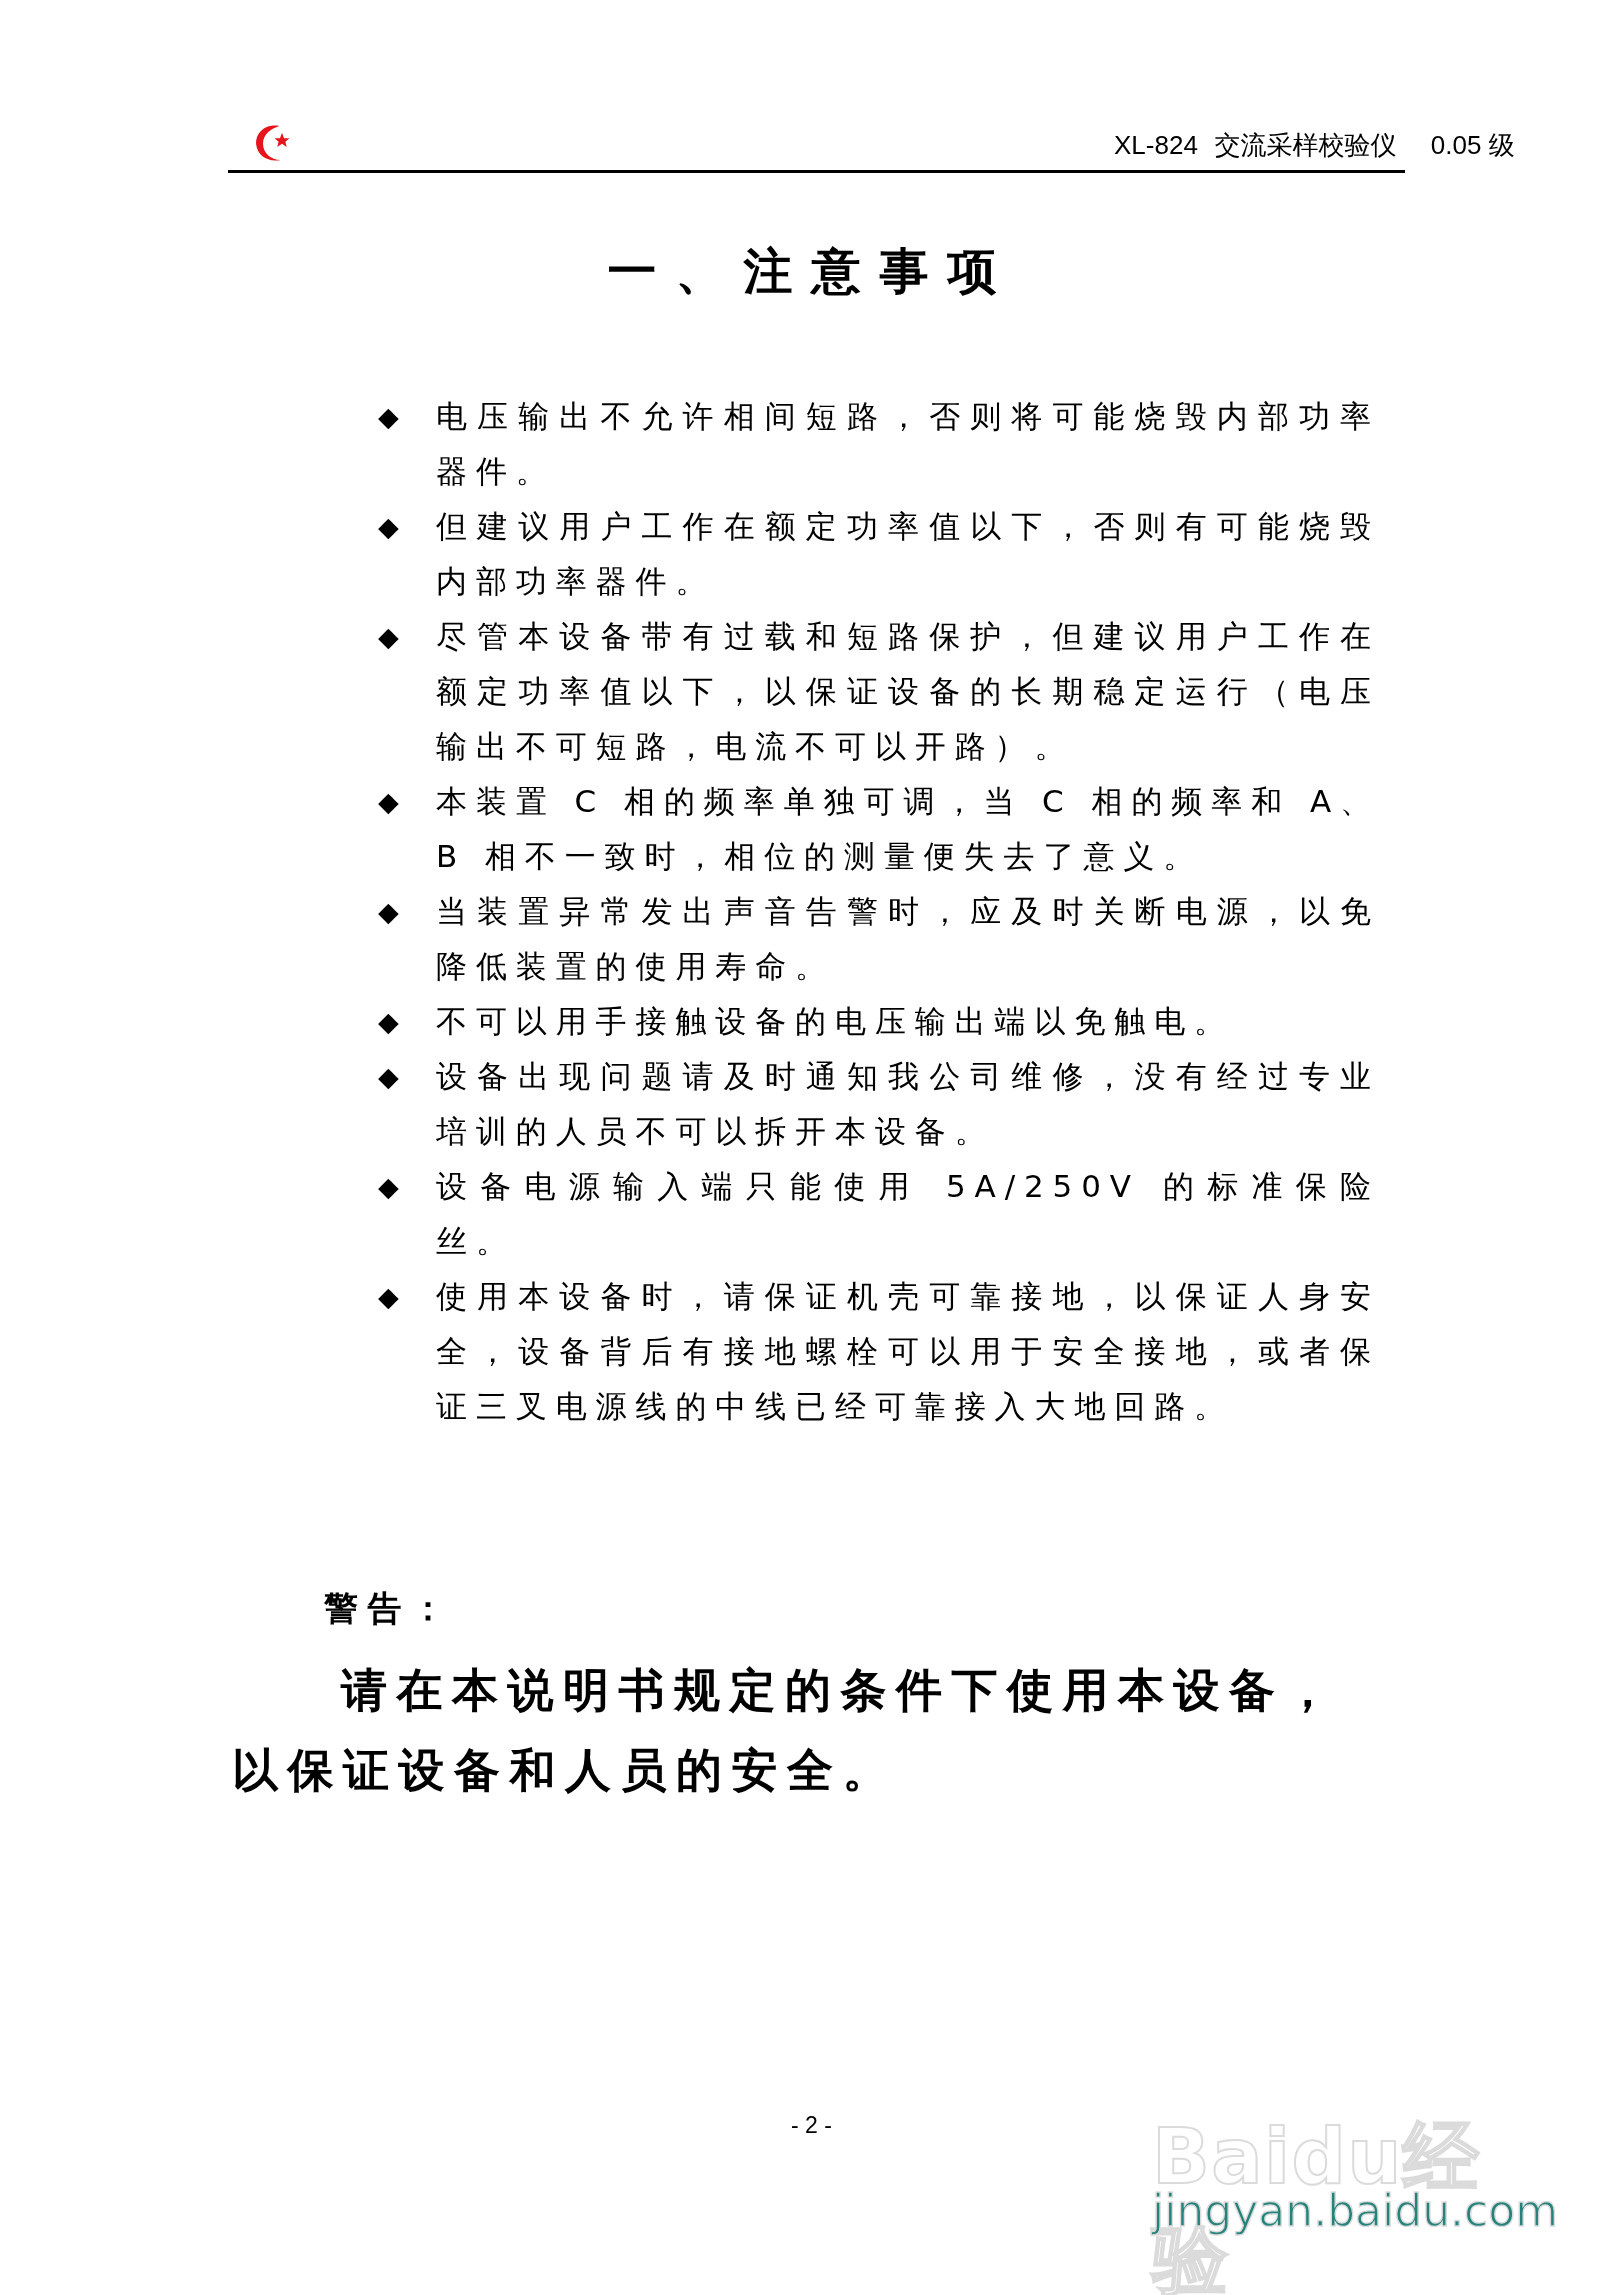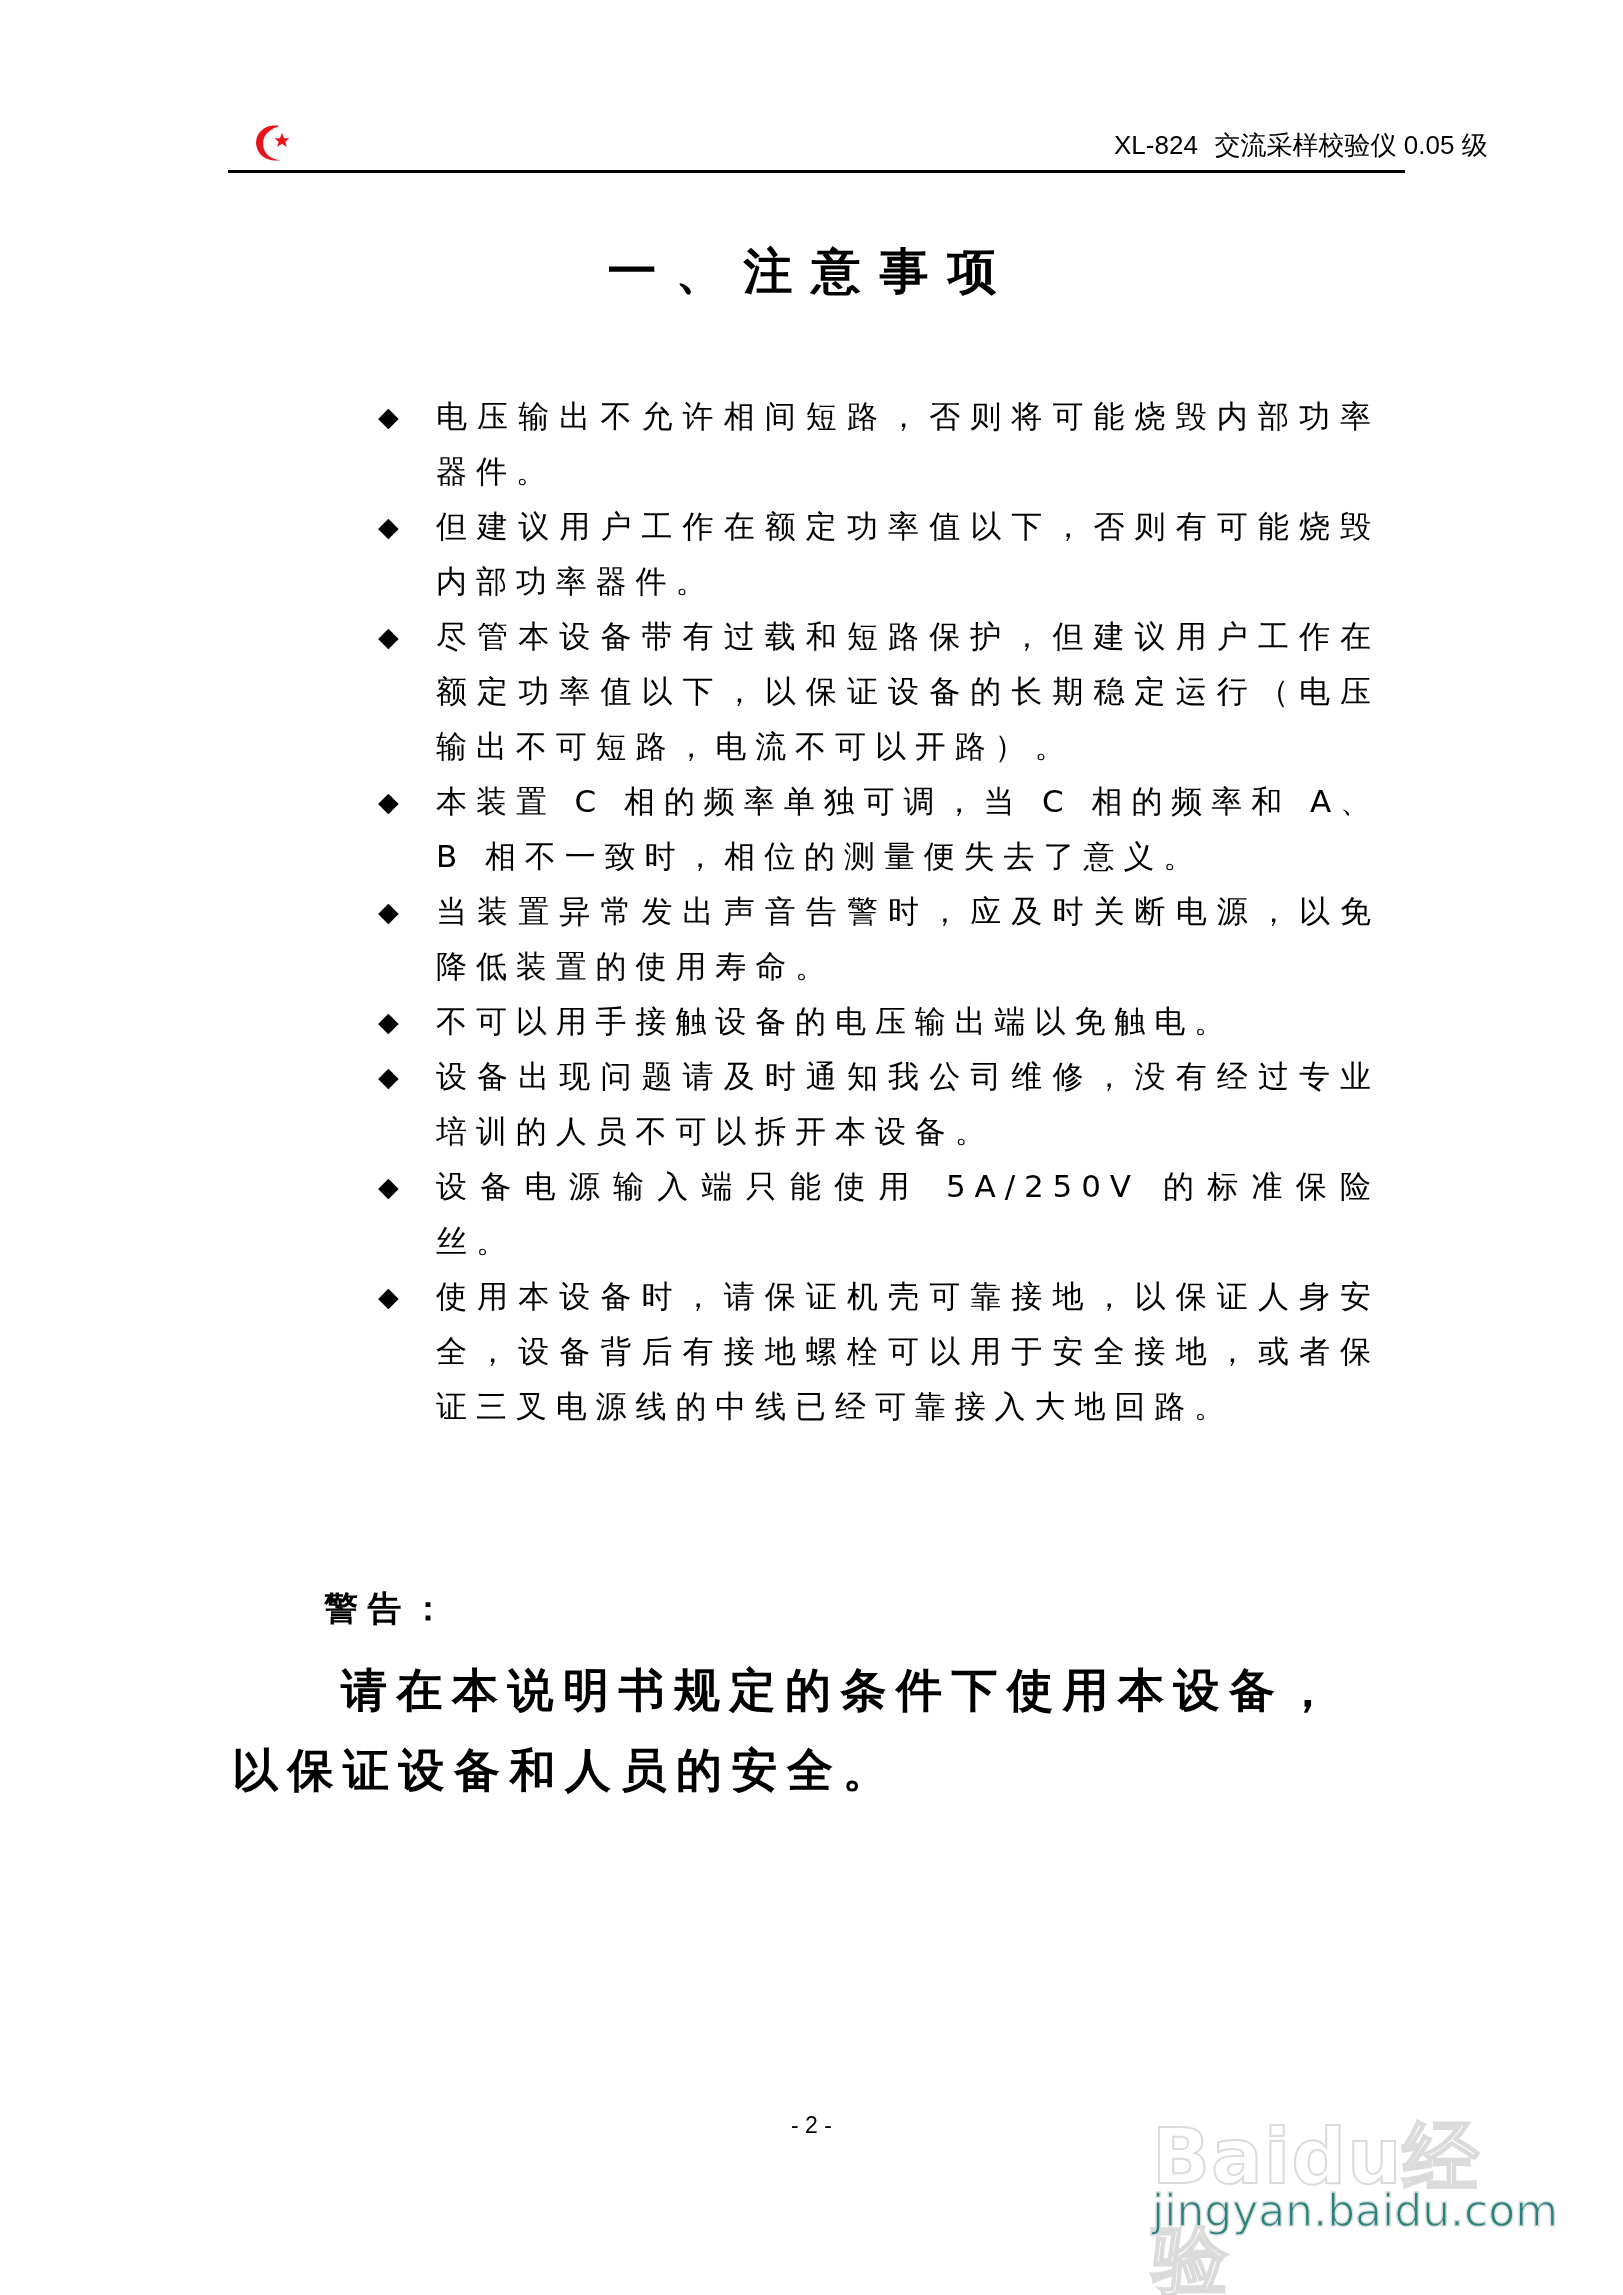--- a/index.html
+++ b/index.html
@@ -10,21 +10,21 @@
   .header-text { position:absolute; left:65px; top:12.3px; font-size:26px; white-space:nowrap;
                  font-family:"Liberation Sans","DejaVu Sans",sans-serif; letter-spacing:0px; }
   .header-text span { display:inline-block; }
   .h-company { }
   .h-person { margin-left:13.6px; }
   .h-phone { margin-left:9.5px; }
   .h-model { position:absolute; left:886px; top:12.3px; font-size:26px; white-space:nowrap;
              font-family:"Liberation Sans","DejaVu Sans",sans-serif; }
   .h-model span { display:inline-block; }
   .h-model .gap { margin-left:9.5px; }
-  .h-model .gap2 { }
+  .h-model .gap2 { margin-left:27px; }
   .header-rule { position:absolute; left:228px; top:170px; width:1177px; height:3.4px; background:#000; }
 
   .title { position:absolute; left:0; width:1623px; top:239px; text-align:center;
            font-size:49px; font-weight:bold; letter-spacing:19px;
            font-family:"DejaVu Serif","Liberation Serif",serif; }
 
   .list { position:absolute; left:378px; top:389px; width:1002px; margin:0; padding:0; list-style:none; }
   .item { position:relative; padding-left:58px; font-size:31px; line-height:55px;
           letter-spacing:8.9px; margin-bottom:0px; }
   .bullet { position:absolute; left:0; top:0; font-size:27px; line-height:55px; letter-spacing:0; }

